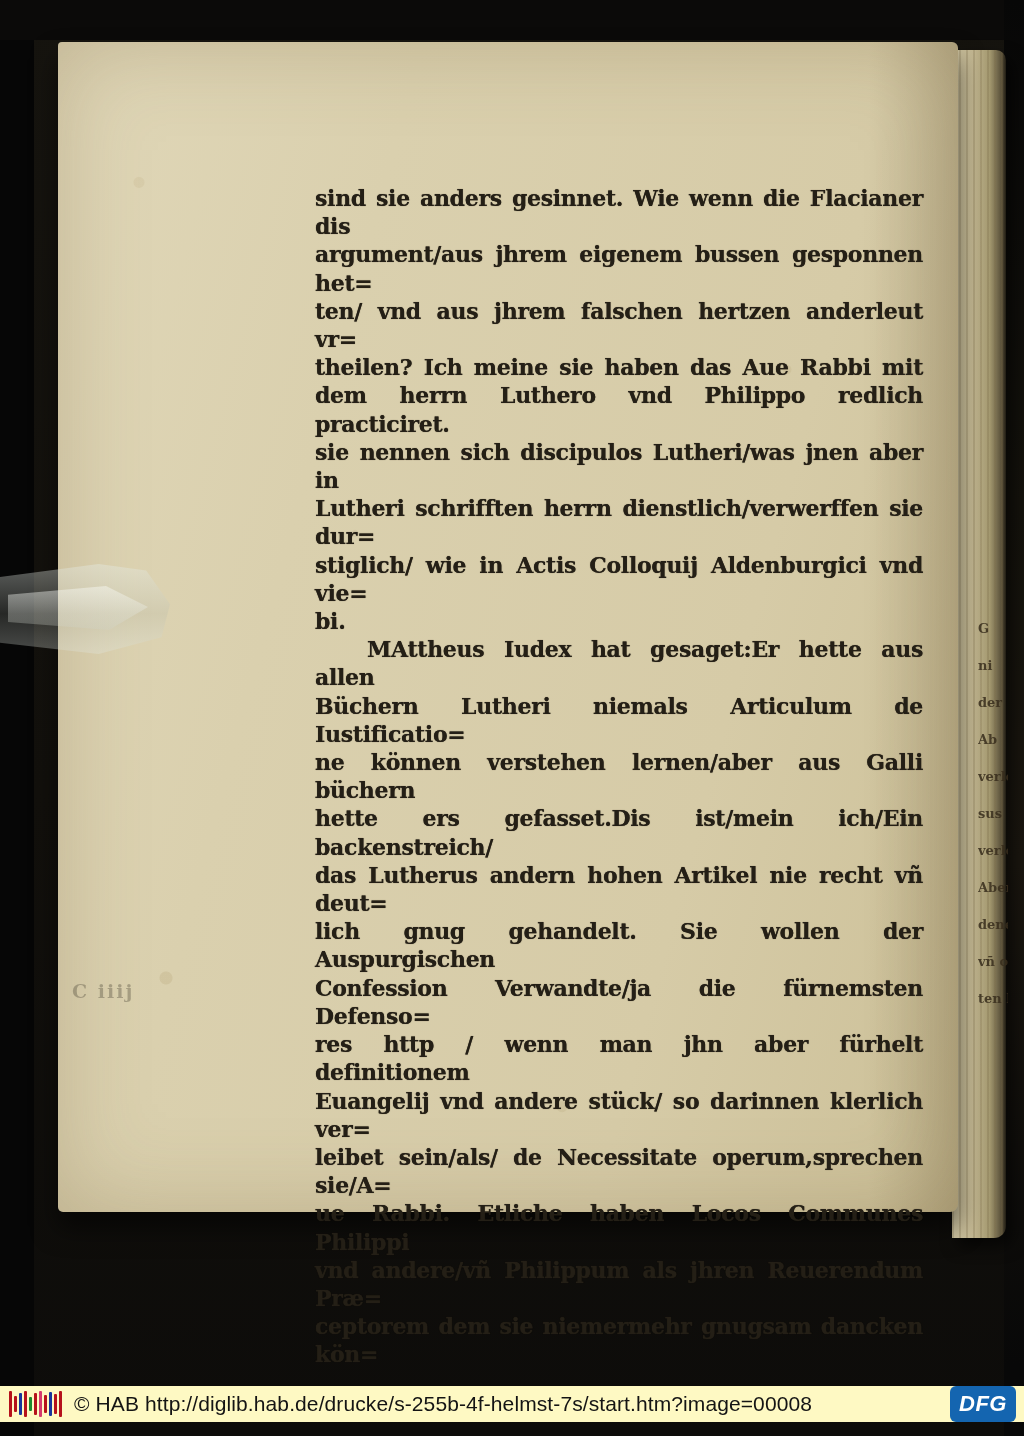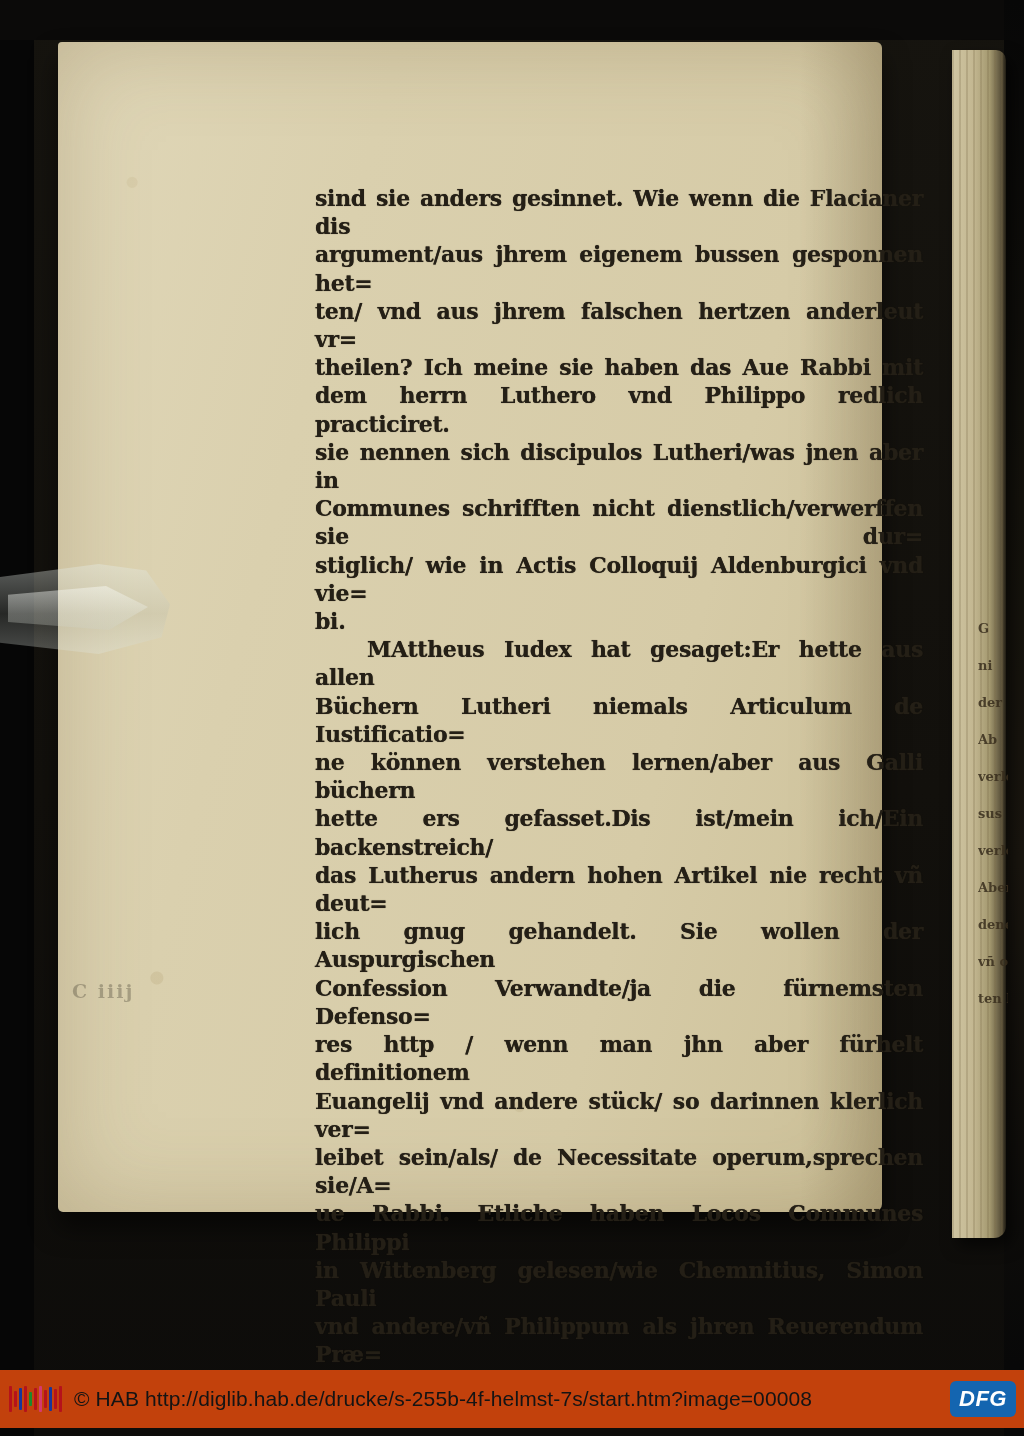--- a/index.html
+++ b/index.html
@@ -20,21 +20,21 @@
       repeating-linear-gradient(90deg, rgba(120,105,70,.25) 0 2px, transparent 2px 7px),
       linear-gradient(90deg,#cfc5a2 0%,#c3b791 40%,#a3986f 70%,#574e38 92%,#201c13 100%);
     border-radius:0 10px 12px 0;
     box-shadow:6px 8px 16px rgba(0,0,0,.6);
   }
   .fore-edge-text{position:absolute;left:26px;top:560px;width:30px;overflow:hidden;}
   .frag{font:700 13px "DejaVu Serif",serif;color:rgba(55,45,28,.85);line-height:37px;white-space:nowrap;}
 
   
   .paper{
-    position:absolute;left:58px;top:42px;width:824px;height:1170px;
+    position:absolute;left:58px;top:42px;width:900px;height:1170px;
     background-color:#d9cfad;
     background-image:
       radial-gradient(circle at 12% 80%, rgba(150,125,70,.14) 0 6px, transparent 7px),
       radial-gradient(circle at 81% 28%, rgba(150,125,70,.10) 0 4px, transparent 5px),
       radial-gradient(circle at 33% 42%, rgba(120,100,60,.08) 0 3px, transparent 4px),
       radial-gradient(circle at 56% 91%, rgba(150,130,80,.12) 0 5px, transparent 6px),
       radial-gradient(circle at 9% 12%, rgba(160,135,80,.10) 0 5px, transparent 6px),
       linear-gradient(90deg, transparent 90%, rgba(95,80,48,.22) 100%),
       linear-gradient(105deg,#e0d7b8 0%,#dad0ae 30%,#d6cba7 70%,#ccc098 100%);
     border-radius:4px 6px 8px 5px;
@@ -62,21 +62,21 @@
     clip-path:polygon(0 16%, 58% 2%, 86% 9%, 100% 45%, 95% 80%, 58% 98%, 0 86%);
   }
   .clip .core{
     position:absolute;left:8px;top:24px;width:140px;height:44px;
     background:linear-gradient(180deg,rgba(250,252,248,.45),rgba(205,210,200,.25));
     clip-path:polygon(0 20%, 70% 0, 100% 48%, 72% 100%, 0 82%);
   }
 
   
   .footer{
-    position:absolute;left:0;bottom:8px;width:1024px;height:58px;background:#c2410c;
+    position:absolute;left:0;bottom:14px;width:1024px;height:36px;background:#fef9c3;
     display:flex;align-items:center;
   }
   .hab-logo{display:flex;align-items:center;gap:2px;height:30px;margin-left:9px;}
   .hab-logo .bar{display:inline-block;width:3px;border-radius:1px;}
   .footer-text{margin-left:12px;font-size:21px;color:#141414;white-space:nowrap;letter-spacing:.1px;}
   .footer-text .c{margin-right:6px;}
   .dfg-logo{
     margin-left:auto;margin-right:8px;
     background:#1465b0;color:#ffffff;border-radius:6px;
     font-weight:700;font-style:italic;font-size:22px;
@@ -107,35 +107,34 @@
 </div>
 
 <div class="paper">
   <div class="textblock">
       <div class="line j">sind sie anders gesinnet. Wie wenn die Flacianer dis</div>
       <div class="line j">argument/aus jhrem eigenem bussen gesponnen het=</div>
       <div class="line j">ten/ vnd aus jhrem falschen hertzen anderleut vr=</div>
       <div class="line j">theilen? Ich meine sie haben das Aue Rabbi mit</div>
       <div class="line j">dem herrn Luthero vnd Philippo redlich practiciret.</div>
       <div class="line j">sie nennen sich discipulos Lutheri/was jnen aber in</div>
-      <div class="line j">Communes schrifften nicht dienstlich/verwerffen sie dur=</div>
+      <div class="line j">Lutheri schrifften herrn dienstlich/verwerffen sie dur=</div>
       <div class="line j">stiglich/ wie in Actis Colloquij Aldenburgici vnd vie=</div>
       <div class="line ">bi.</div>
       <div class="line j in1">MAttheus Iudex hat gesaget:Er hette aus allen</div>
       <div class="line j">Büchern Lutheri niemals Articulum de Iustificatio=</div>
       <div class="line j">ne können verstehen lernen/aber aus Galli büchern</div>
       <div class="line j">hette ers gefasset.Dis ist/mein ich/Ein backenstreich/</div>
       <div class="line j">das Lutherus andern hohen Artikel nie recht vñ deut=</div>
       <div class="line j">lich gnug gehandelt. Sie wollen der Auspurgischen</div>
       <div class="line j">Confession Verwandte/ja die fürnemsten Defenso=</div>
       <div class="line j">res http / wenn man jhn aber fürhelt definitionem</div>
       <div class="line j">Euangelij vnd andere stück/ so darinnen klerlich ver=</div>
       <div class="line j">leibet sein/als/ de Necessitate operum,sprechen sie/A=</div>
       <div class="line j">ue Rabbi. Etliche haben Locos Communes Philippi</div>
-      <div class="line j">in Wittenberg gelesen/wie Chemnitius, Simon Pauli</div>
       <div class="line j">vnd andere/vñ Philippum als jhren Reuerendum Præ=</div>
       <div class="line j">ceptorem dem sie niemermehr gnugsam dancken kön=</div>
     </div>
   <div class="signature">C iiij</div>
 </div>
 
 <div class="clip">
   <div class="outer"></div>
   <div class="core"></div>
 </div>

